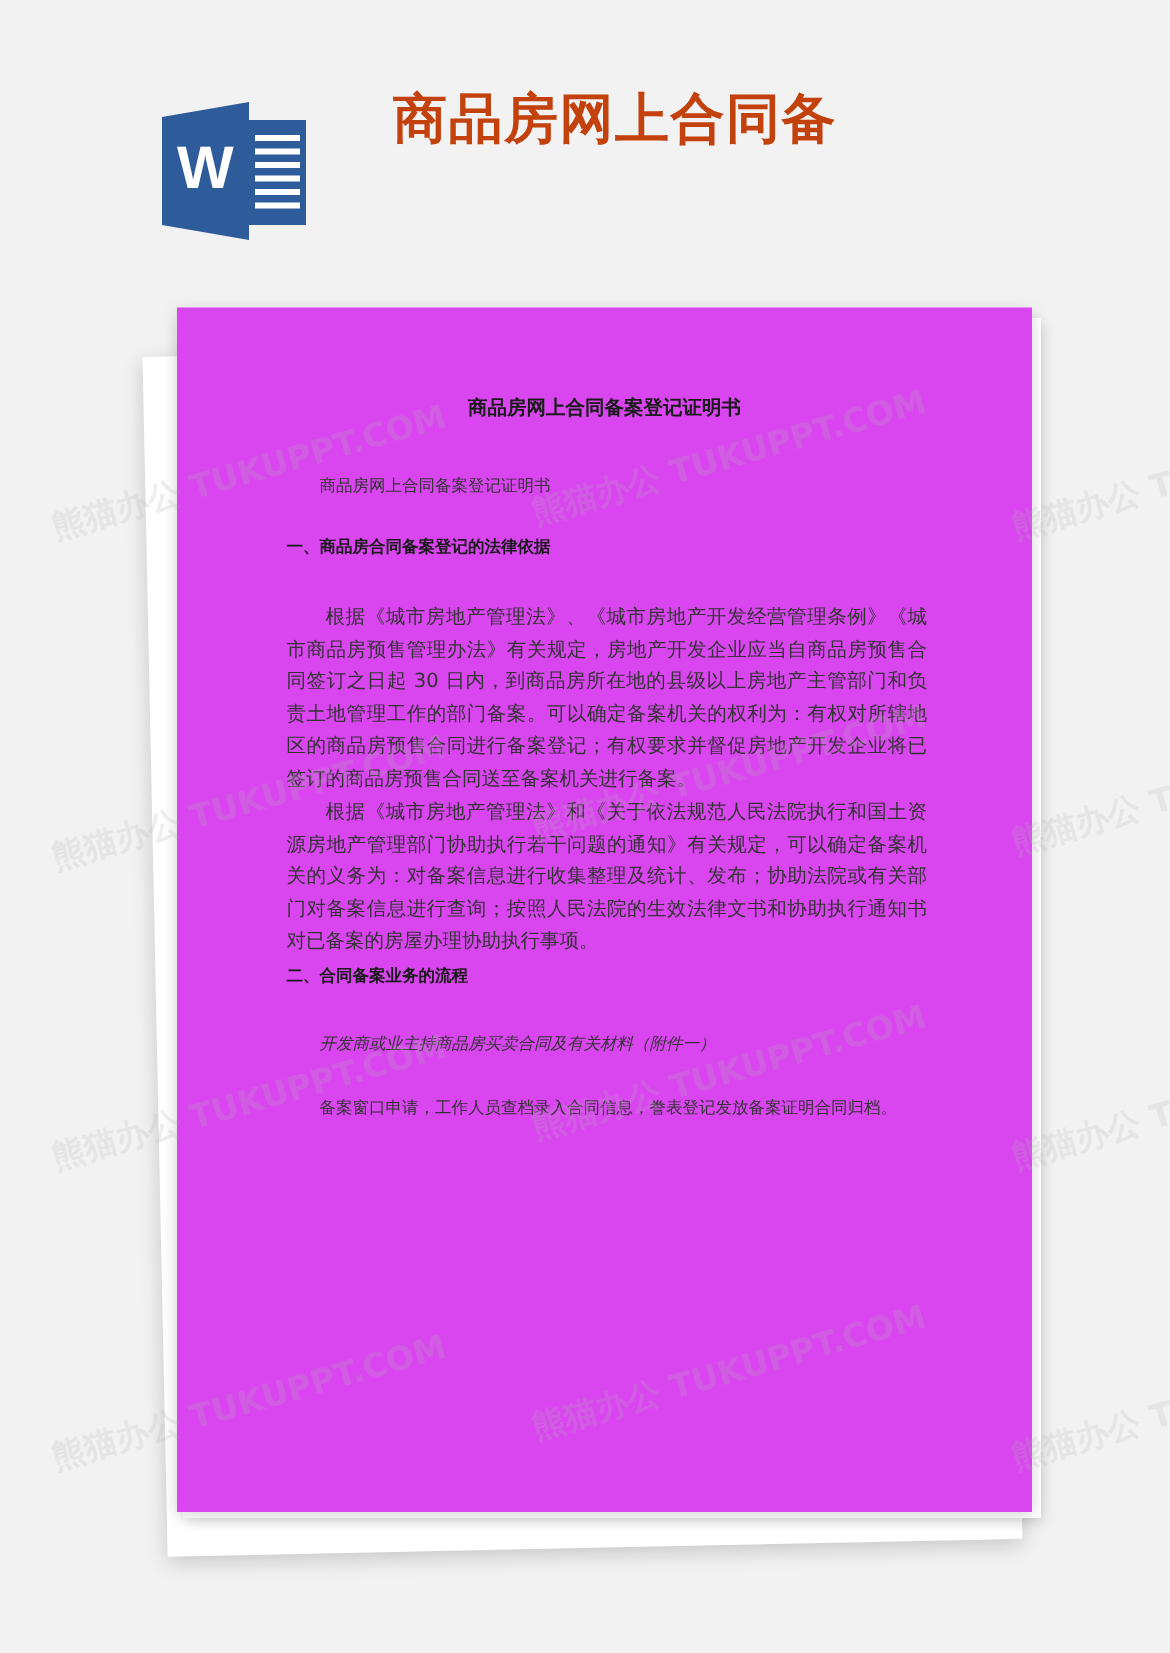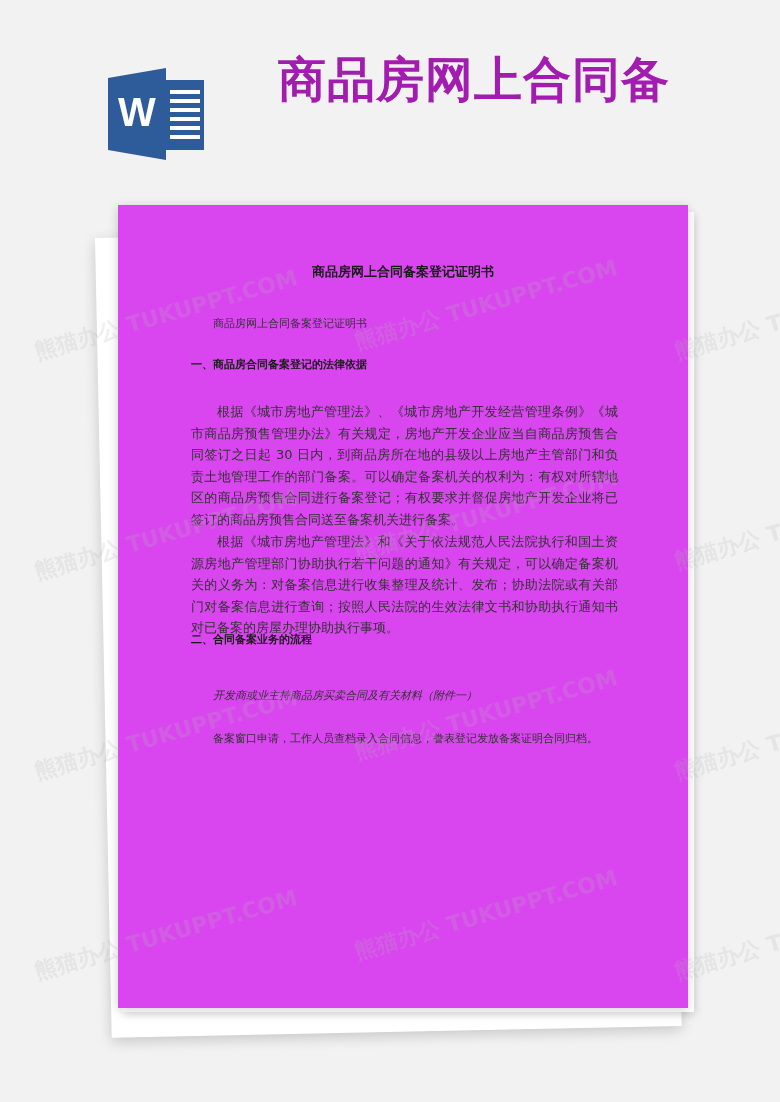--- a/index.html
+++ b/index.html
@@ -5,21 +5,21 @@
   html, body { margin:0; padding:0; }
   body {
     width:780px; height:1102px; position:relative; overflow:hidden;
     background:#f2f2f2;
     font-family:"DejaVu Sans", sans-serif;
   }
   .word-icon { position:absolute; left:108px; top:68px; width:100px; height:92px; }
   .banner-title {
     position:absolute; left:262px; top:50px; width:500px;
     font-family:"DejaVu Serif", serif; font-weight:bold;
-    font-size:48px; line-height:58px; color:#a21caf; letter-spacing:1px;margin-left:16px;
+    font-size:36px; line-height:58px; color:#c2410c; letter-spacing:1px;
   }
   .back-sheet {
     position:absolute; left:95px; top:238px; width:570px; height:800px;
     background:#fff; transform:rotate(-1.2deg); transform-origin:left top;
     box-shadow:0 4px 14px rgba(0,0,0,0.18);
   }
   .mid-sheet {
     position:absolute; left:122px; top:212px; width:572px; height:800px;
     background:#fff; box-shadow:2px 3px 8px rgba(0,0,0,0.12);
   }
@@ -63,21 +63,21 @@
 <div class="mid-sheet"></div>
 
 <div class="page">
   <div class="doc-title">商品房网上合同备案登记证明书</div>
   <div class="line" style="left:95px;top:111px;">商品房网上合同备案登记证明书</div>
 
   <div class="line h" style="left:73px;top:152px;">一、商品房合同备案登记的法律依据</div>
   <div class="para" style="top:196px;">根据《城市房地产管理法》、《城市房地产开发经营管理条例》《城市商品房预售管理办法》有关规定，房地产开发企业应当自商品房预售合同签订之日起 30 日内，到商品房所在地的县级以上房地产主管部门和负责土地管理工作的部门备案。可以确定备案机关的权利为：有权对所辖地区的商品房预售合同进行备案登记；有权要求并督促房地产开发企业将已签订的商品房预售合同送至备案机关进行备案。</div>
   <div class="para" style="top:326px;">根据《城市房地产管理法》和《关于依法规范人民法院执行和国土资源房地产管理部门协助执行若干问题的通知》有关规定，可以确定备案机关的义务为：对备案信息进行收集整理及统计、发布；协助法院或有关部门对备案信息进行查询；按照人民法院的生效法律文书和协助执行通知书对已备案的房屋办理协助执行事项。</div>
 
-  <div class="line h" style="left:73px;top:427px;">二、合同备案业务的流程</div>
+  <div class="line h" style="left:73px;top:438px;">二、合同备案业务的流程</div>
   <div class="line" style="left:95px;top:483px;font-style:italic;">开发商或业主持商品房买卖合同及有关材料（附件一）</div>
   <div class="line" style="left:95px;top:526px;">备案窗口申请，工作人员查档录入合同信息，誊表登记发放备案证明合同归档。</div>
 </div>
 
 <div class="wm" style="left:30px;top:300px;">熊猫办公 TUKUPPT.COM</div>
 <div class="wm" style="left:350px;top:290px;">熊猫办公 TUKUPPT.COM</div>
 <div class="wm" style="left:670px;top:300px;">熊猫办公 TUKUPPT.COM</div>
 <div class="wm" style="left:30px;top:520px;">熊猫办公 TUKUPPT.COM</div>
 <div class="wm" style="left:350px;top:500px;">熊猫办公 TUKUPPT.COM</div>
 <div class="wm" style="left:670px;top:510px;">熊猫办公 TUKUPPT.COM</div>

